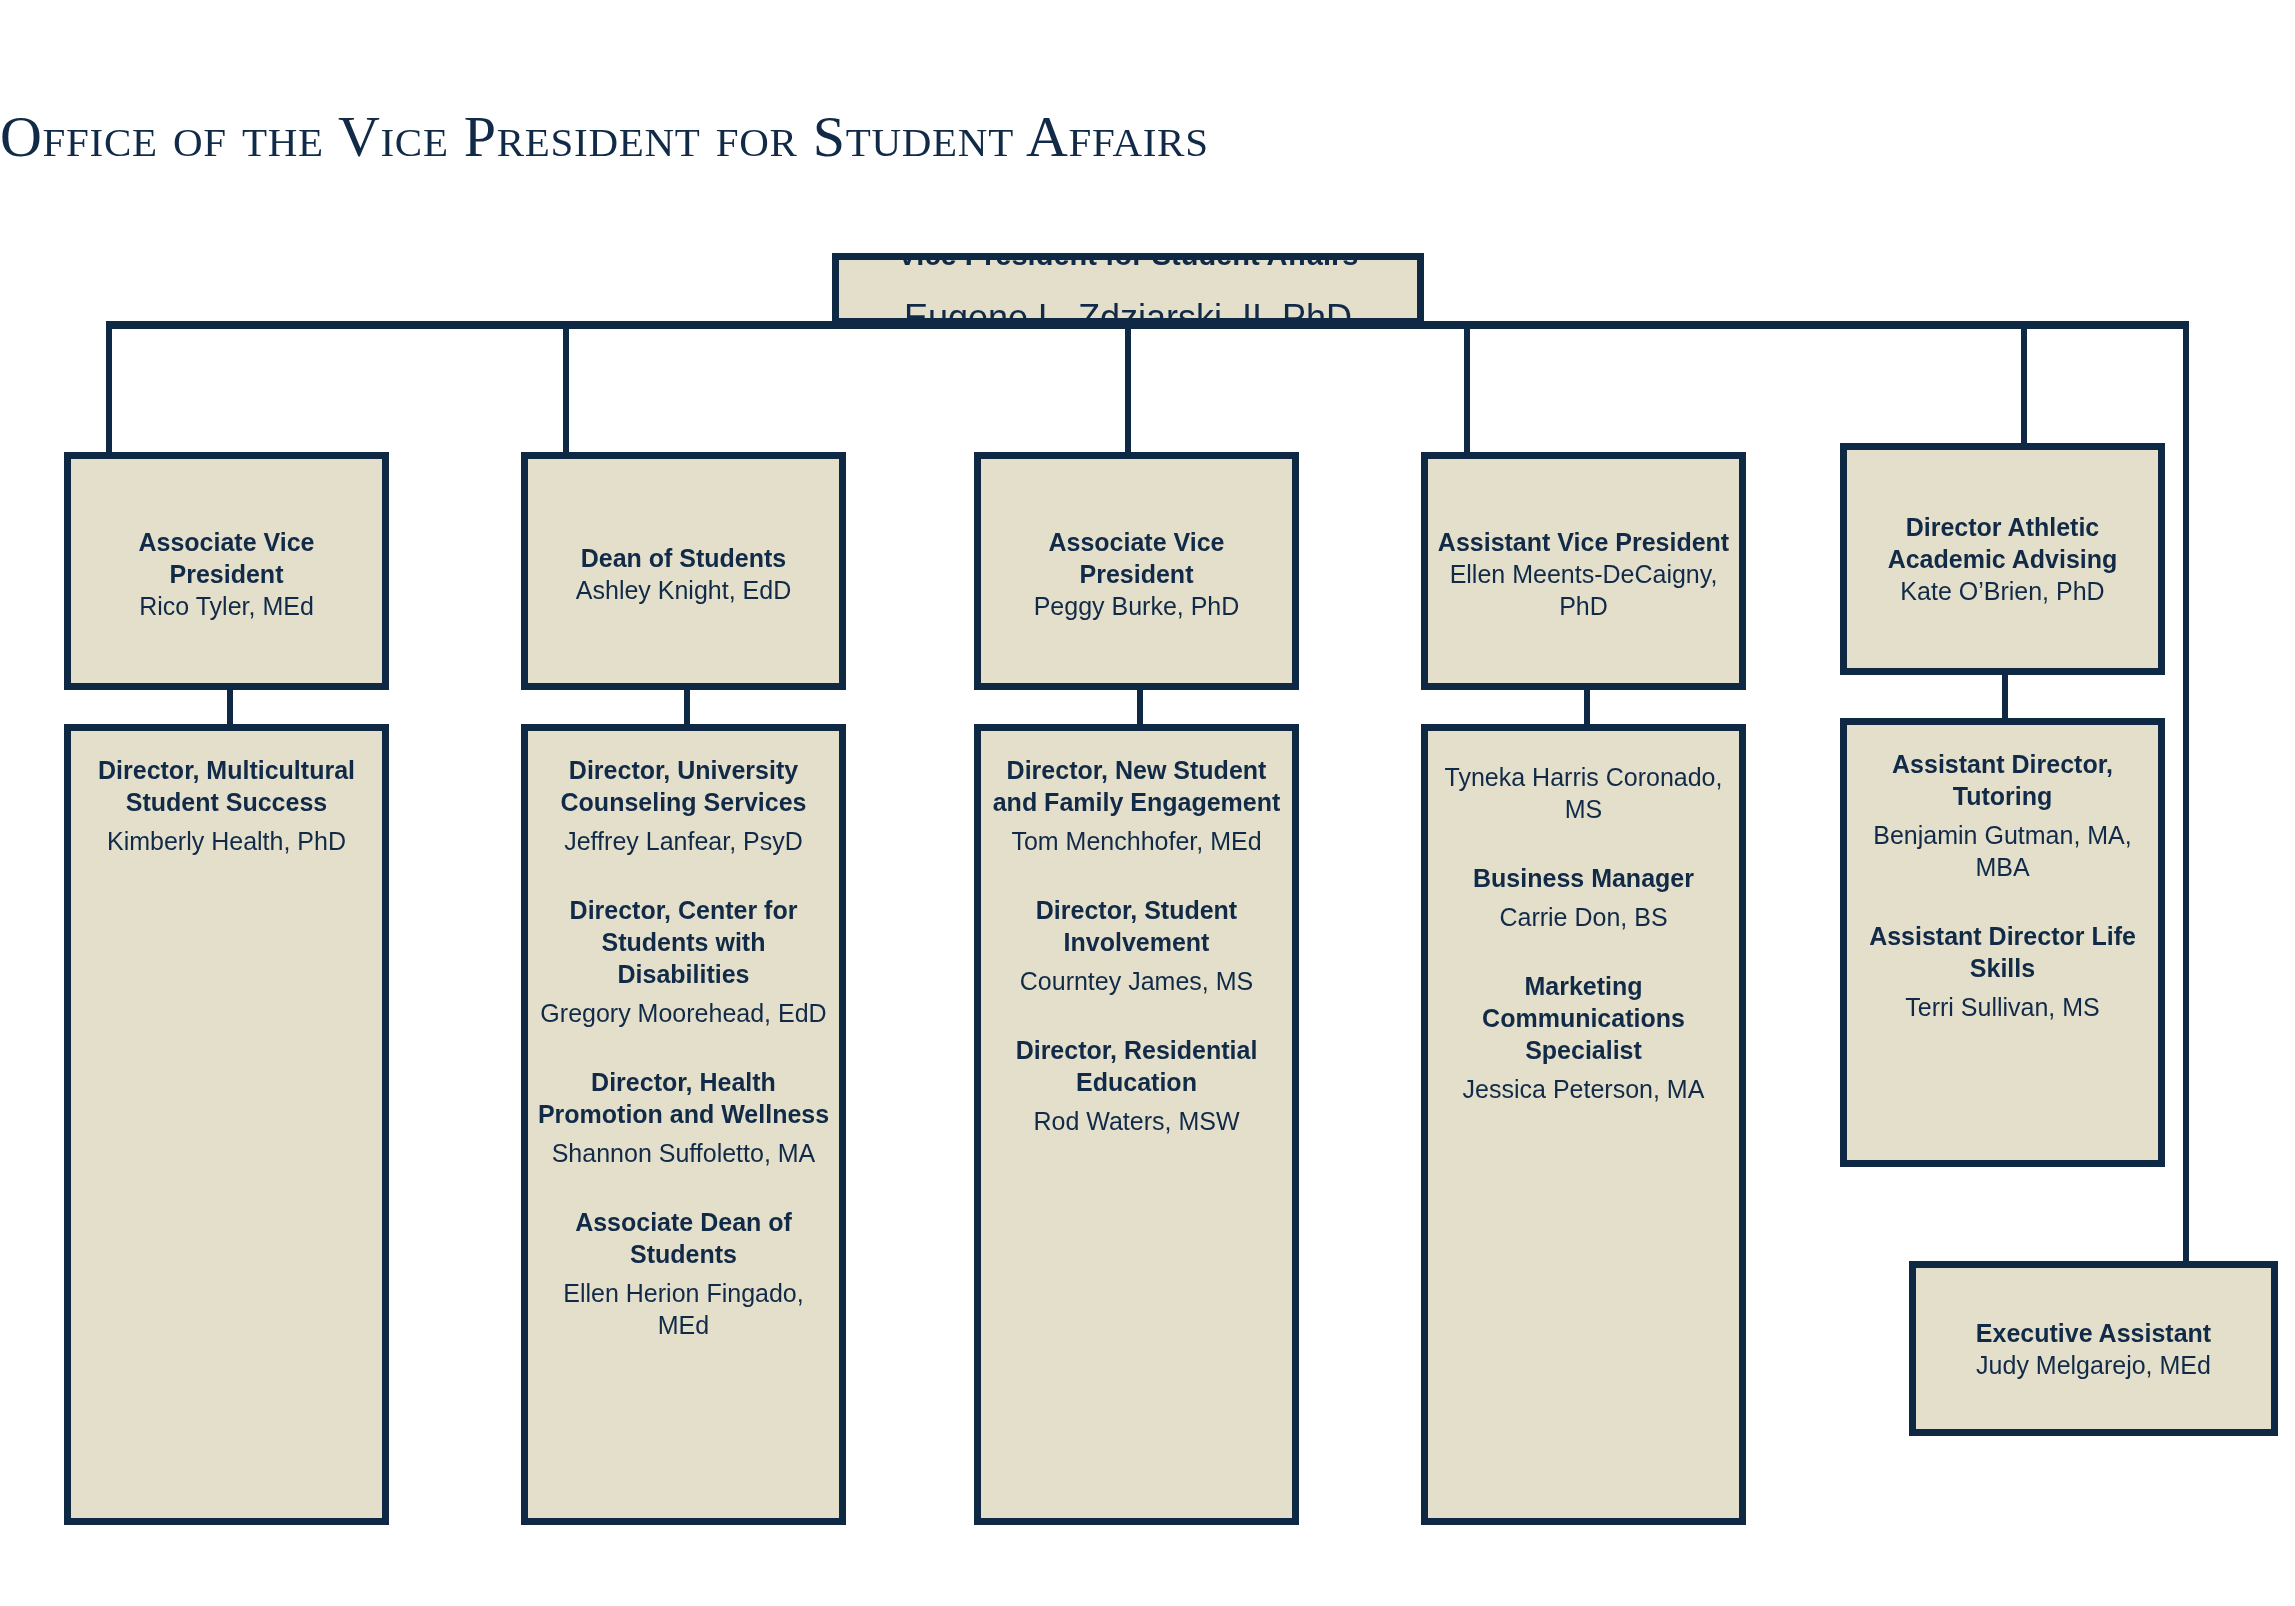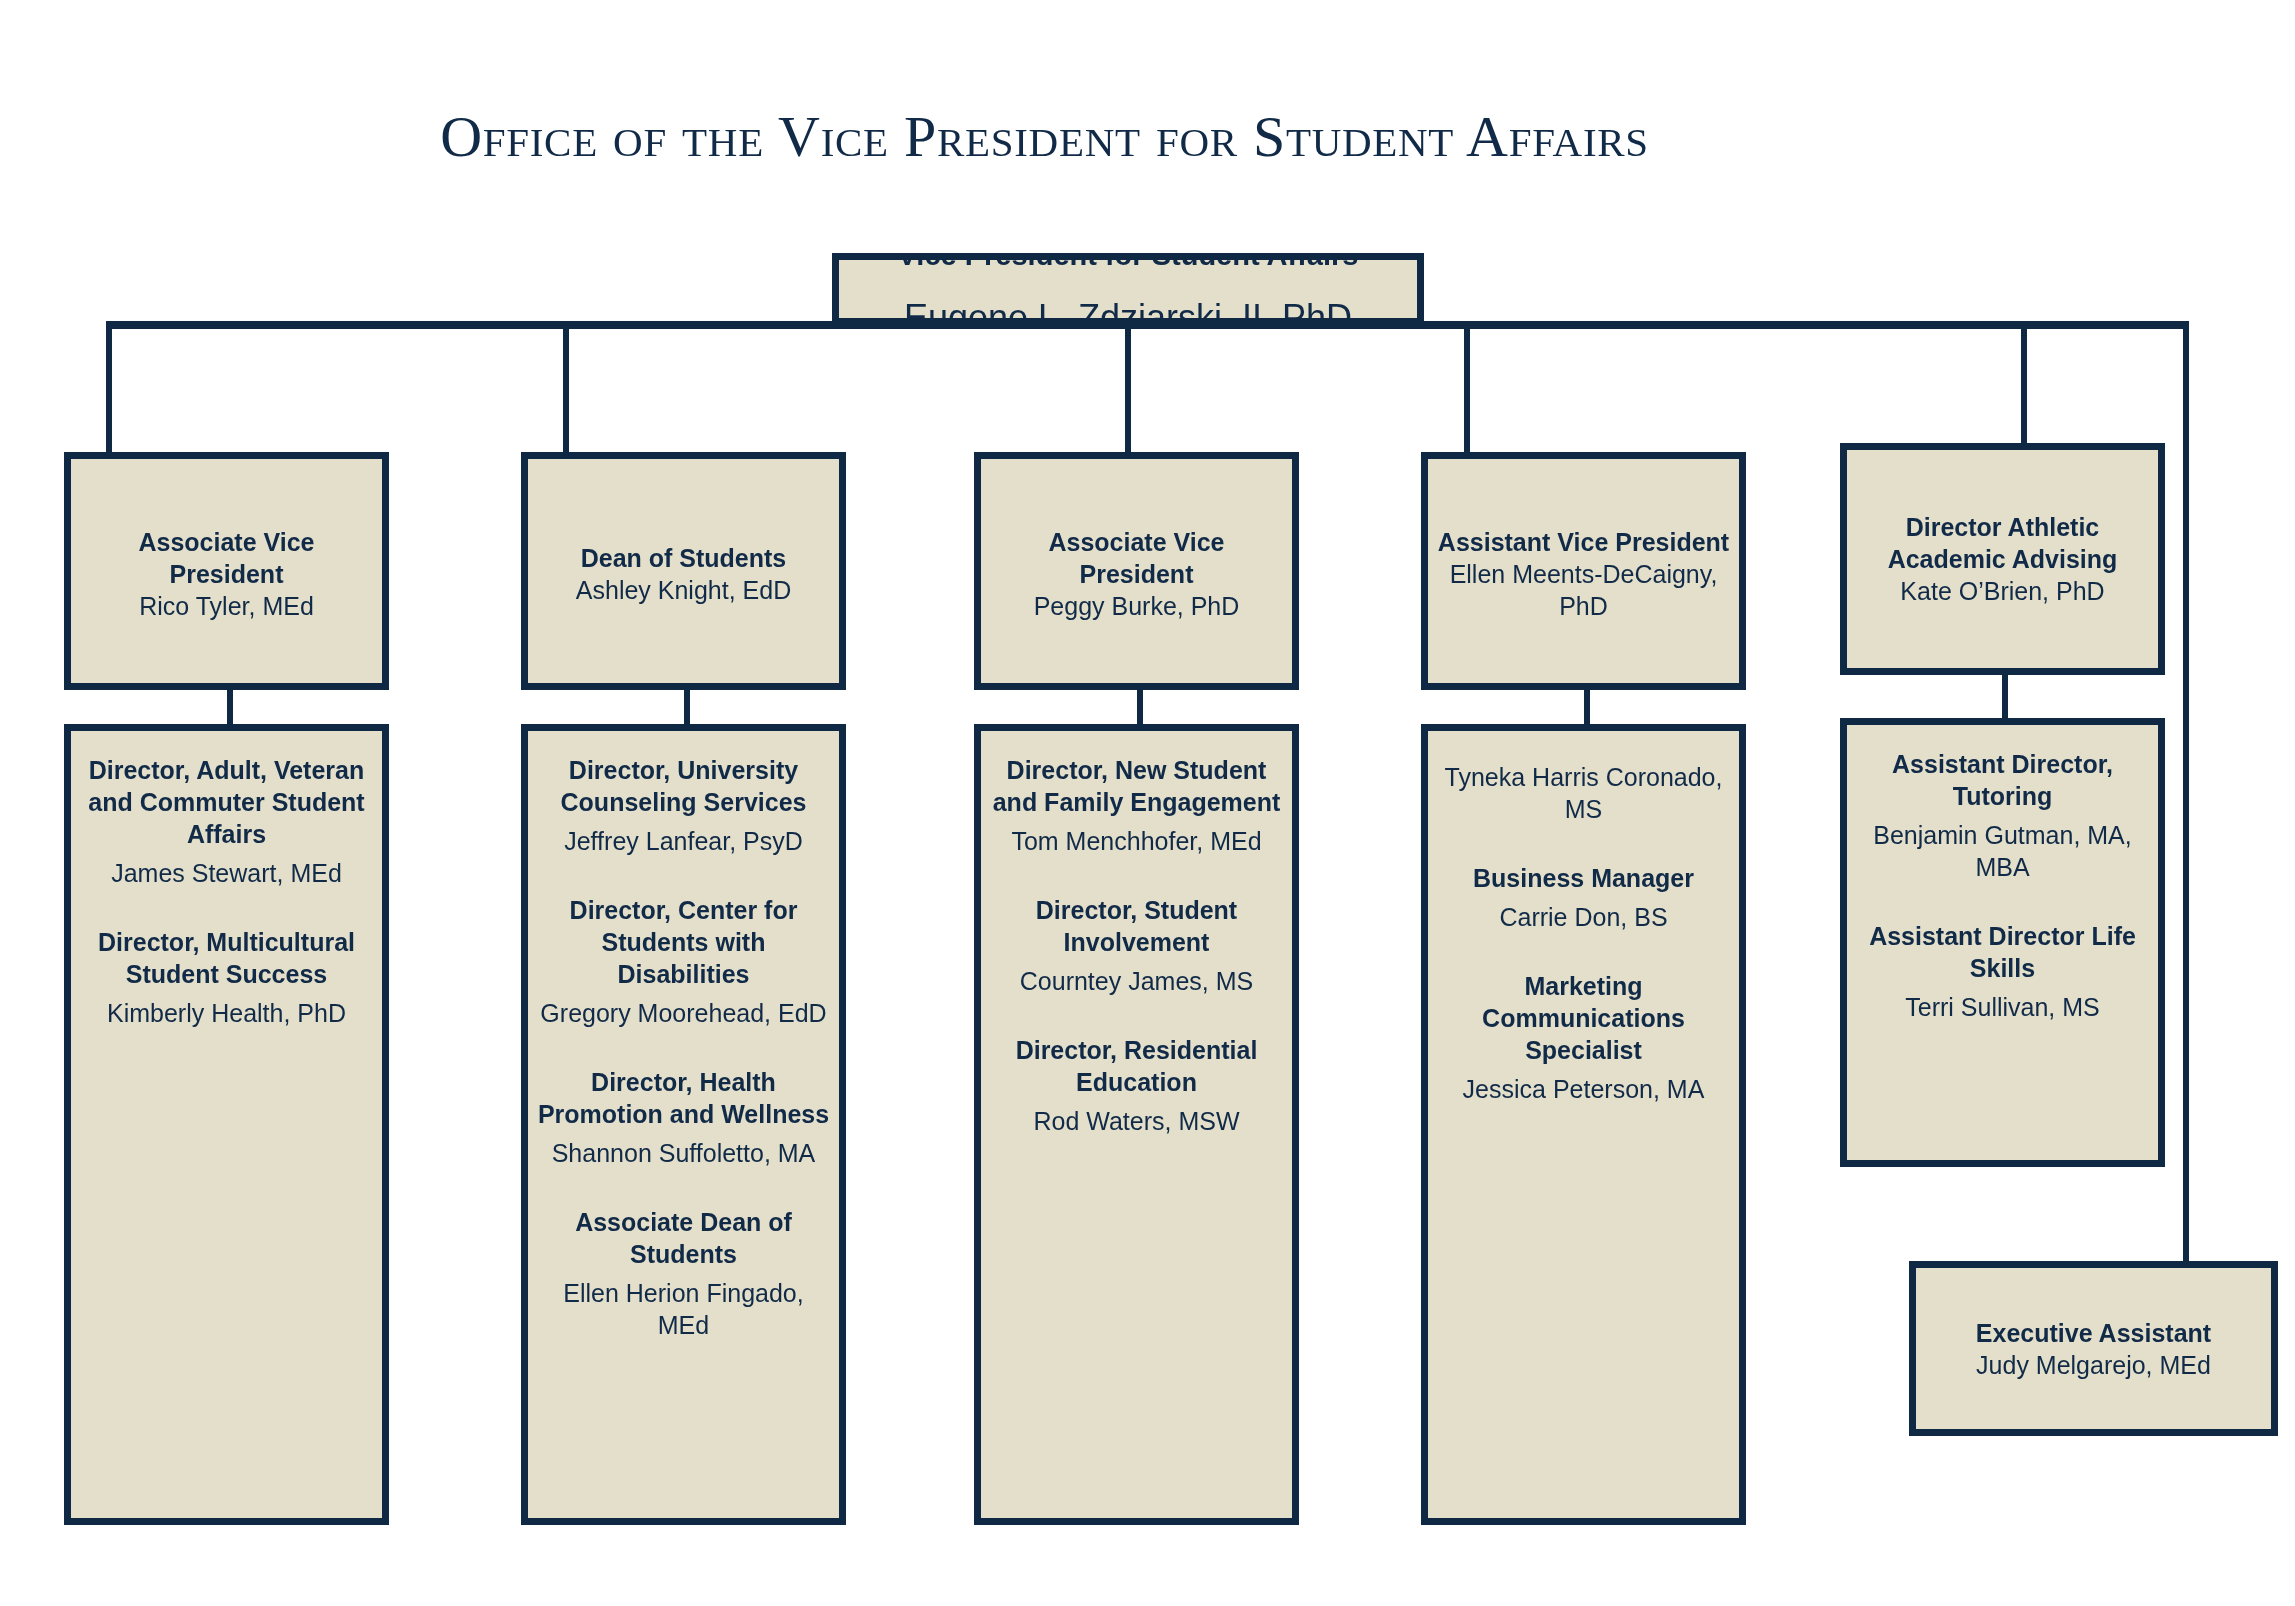--- a/index.html
+++ b/index.html
@@ -18,21 +18,21 @@
     background: #ffffff;
     overflow: hidden;
   }
 
   
   #chart-title {
     position: absolute;
     left: 0;
     top: 103px;
     width: 2089px;
-    text-align: center;
+    text-align: left;
     color: #112a47;
     font-family: "Liberation Serif", serif;
     font-size: 58px;
     font-weight: 400;
     letter-spacing: 0.7px;
     font-variant: small-caps;
     white-space: nowrap;
   }
 
   
@@ -134,24 +134,20 @@
   </div>
 
   <div class="node row2" style="left:64px; width:325px;">
     <div class="node-inner">
       <div class="title">Associate Vice President</div>
       <div class="person">Rico Tyler, MEd</div>
     </div>
   </div>
   <div class="node row3" style="left:64px; top:724px; width:325px; height:801px;">
     <div class="node-inner entry">
-      <div class="title">Director, Adult, Veteran and Commuter Student Affairs</div>
-      <div class="person">James Stewart, MEd</div>
-    </div>
-    <div class="node-inner entry">
       <div class="title">Director, Multicultural Student Success</div>
       <div class="person">Kimberly Health, PhD</div>
     </div>
   </div>
 
   <div class="node row2" style="left:521px; width:325px;">
     <div class="node-inner">
       <div class="title">Dean of Students</div>
       <div class="person">Ashley Knight, EdD</div>
     </div>

